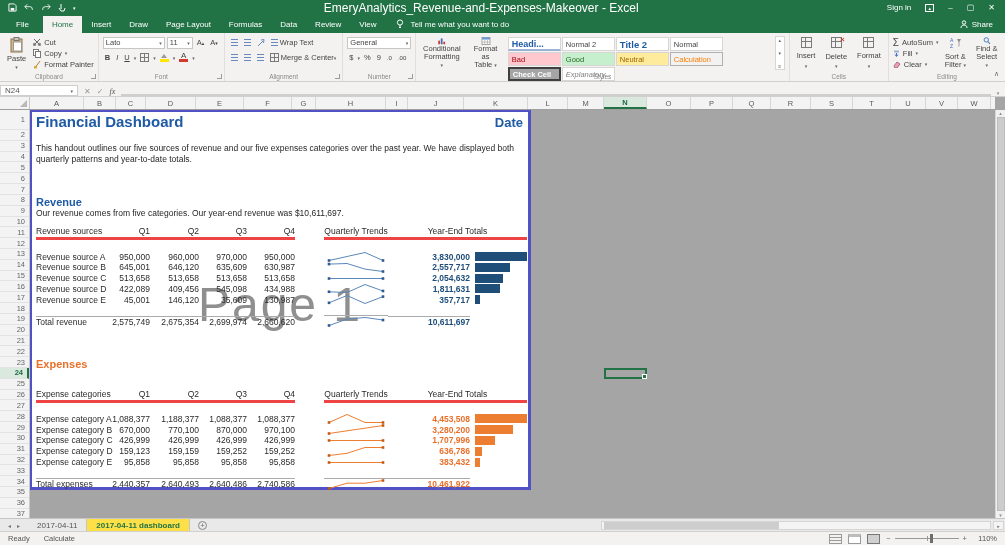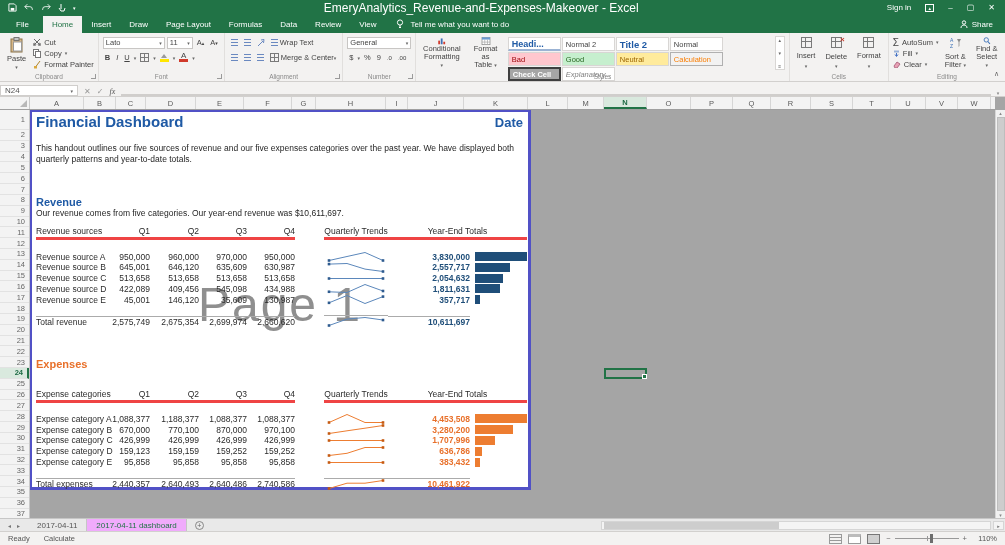--- a/index.html
+++ b/index.html
@@ -100,21 +100,21 @@
 .trow .tc{border-top:1px solid #ababab}
 .selcell{position:absolute;border:2px solid #217346;z-index:3}
 .selcell:after{content:"";position:absolute;right:-2px;bottom:-2px;width:3px;height:3px;background:#217346;border:1px solid #fff}
 .vscroll{position:absolute;top:13px;right:0;bottom:0;width:10px;background:#f1f1f1;border-left:1px solid #d6d6d6;display:flex;flex-direction:column;align-items:center;justify-content:space-between;font-size:5px;color:#888;z-index:6}
 .vthumb{flex:1;width:8px;margin:1px 0;background:#cdcdcd;border:1px solid #bdbdbd}
 
 
 .tabsbar{height:13px;background:#e9e9e9;border-top:1px solid #c6c6c6;display:flex;align-items:stretch;font-size:8px;color:#555;position:relative}
 .tnav{display:flex;align-items:center;gap:6px;padding:0 8px;color:#777;font-size:6px}
 .stab{display:flex;align-items:center;padding:0 9px;border-right:1px solid #c6c6c6;white-space:nowrap}
-.stab.active{background:#f0abfc;color:#217346;font-weight:normal}
+.stab.active{background:#fde047;color:#217346;font-weight:bold}
 .addsheet{display:flex;align-items:center;padding:0 8px}
 .plusc{display:inline-flex;width:9px;height:9px;border:1px solid #888;border-radius:50%;color:#666;font-size:7px;line-height:7px;align-items:center;justify-content:center}
 .hscroll{position:absolute;right:14px;top:2px;width:390px;height:9px;background:#f4f4f4;border:1px solid #d5d5d5;display:flex;align-items:center}
 .hthumb{width:45%;height:7px;background:#cdcdcd;margin-left:2px}
 .harrow{position:absolute;right:1px;top:2px;width:11px;height:9px;border:1px solid #d5d5d5;background:#f4f4f4;color:#777;font-size:5px;display:flex;align-items:center;justify-content:center}
 
 
 .statusbar{height:14px;background:#f3f2f1;border-top:1px solid #d2d0ce;display:flex;align-items:center;font-size:7.5px;color:#555}
 .sleft{display:flex;gap:14px;padding-left:8px;flex:1}
 .sright{display:flex;align-items:center;gap:6px;padding-right:8px}

